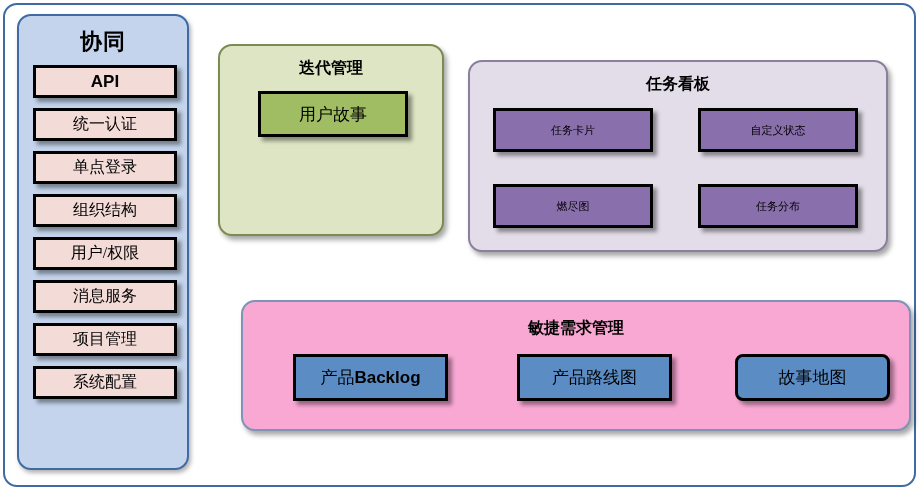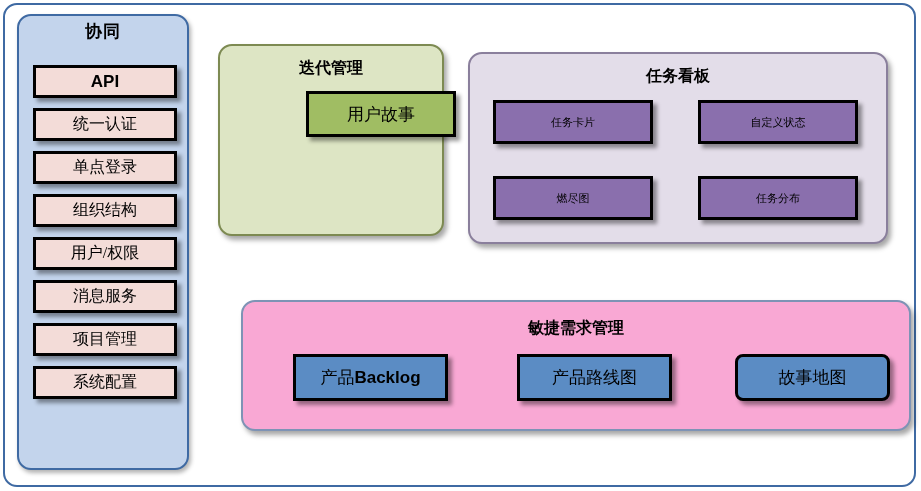--- a/index.html
+++ b/index.html
@@ -51,23 +51,23 @@
   #sidebar-panel {
     left: 17px;
     top: 14px;
     width: 172px;
     height: 456px;
     background: #c3d4ec;
     border: 2px solid #3f6aa3;
     box-shadow: 2px 3px 4px rgba(0,0,0,0.30);
   }
   #sidebar-panel .panel-title {
-    font-size: 17px;
+    font-size: 22px;
     line-height: 20px;
-    padding-top: 6px;
+    padding-top: 16px;
     letter-spacing: 1px;
   }
   .sidebar-list {
     position: absolute;
     left: 14px;
     top: 49px;
     width: 144px;
   }
 
   
@@ -108,27 +108,27 @@
     padding-top: 12px;
   }
   .node-green {
     position: absolute;
     background: #a0bd63;
     font-size: 17px;
     left: 38px;
     width: 150px;
     height: 46px;
   }
-  #node-user-story { top: 45px; margin-left: 48px; }
+  #node-user-story { top: 45px; }
   #node-iteration-plan { top: 110px; }
 
   
   #taskboard-panel {
     left: 468px;
-    top: 52px;
+    top: 60px;
     width: 420px;
     height: 192px;
     background: #e3dde9;
     border: 2px solid #8a7f9c;
   }
   #taskboard-panel .panel-title {
     font-size: 16px;
     padding-top: 12px;
   }
   .node-purple {

